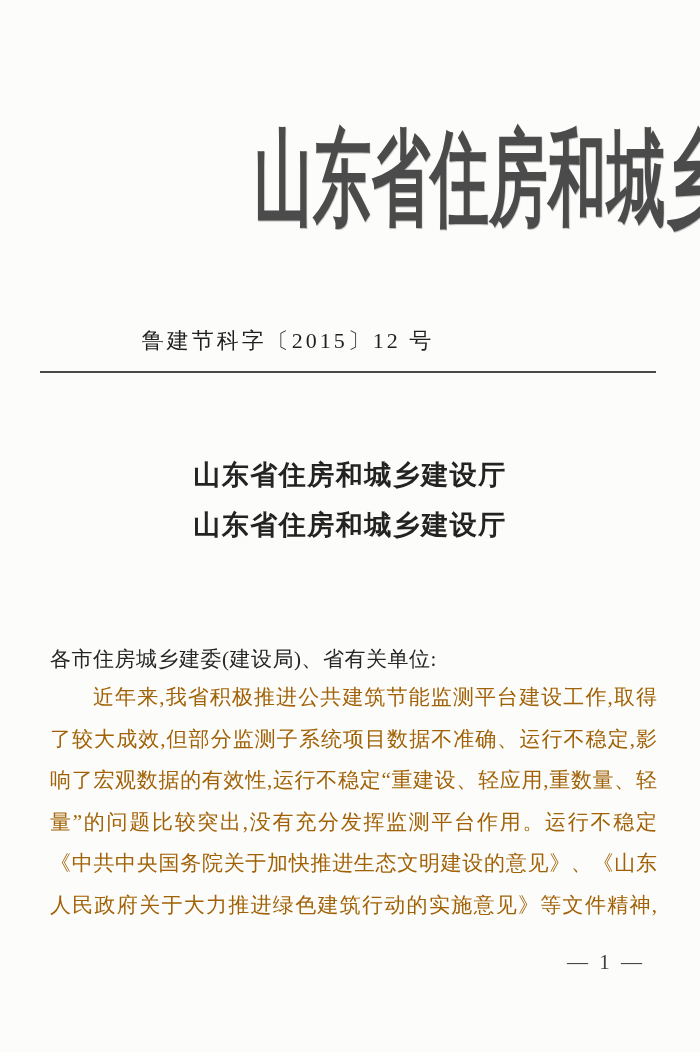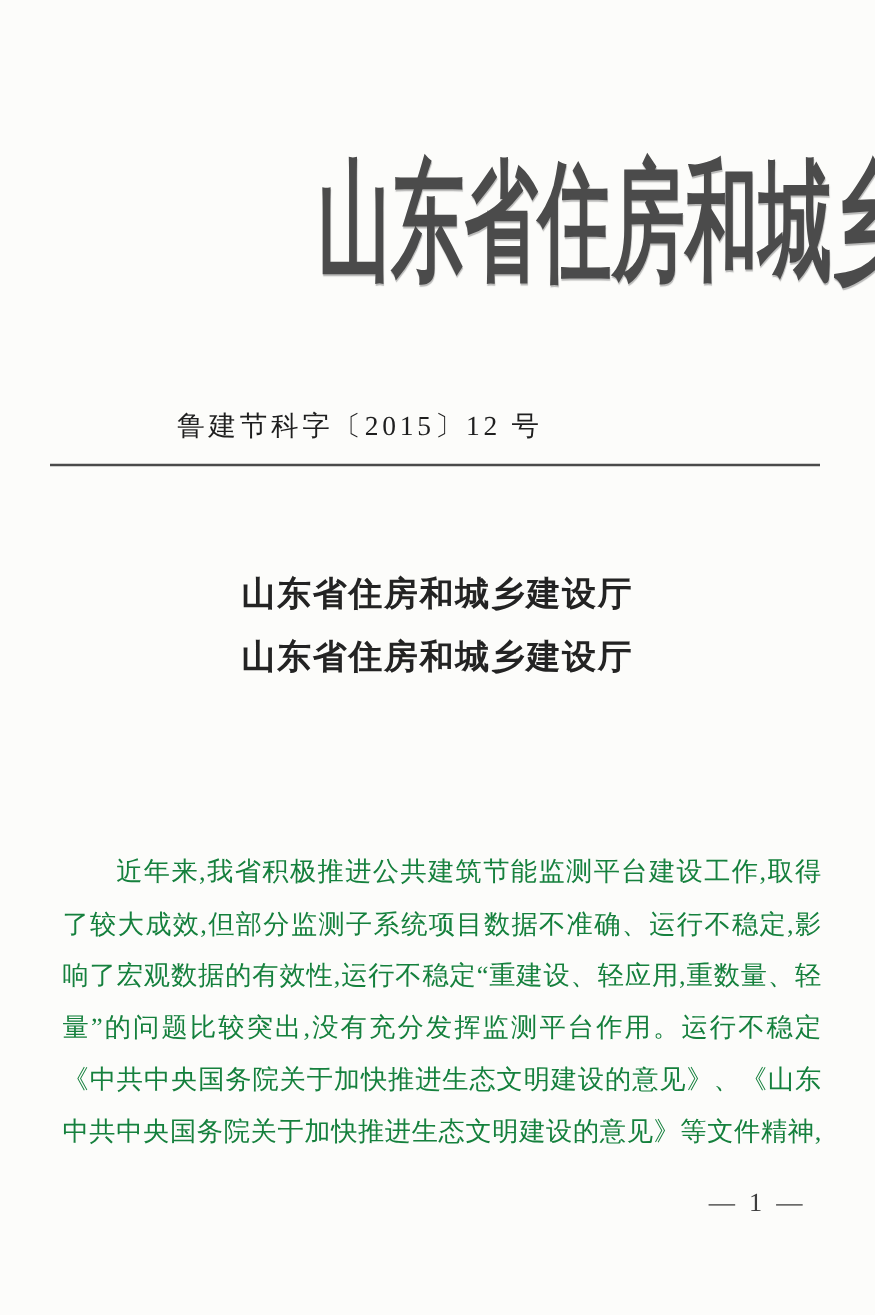--- a/index.html
+++ b/index.html
@@ -80,21 +80,21 @@
     letter-spacing: 0.5px;
     color: #262626;
   }
   
   .paragraph {
     position: absolute;
     top: 677px;
     left: 50px;
     width: 607px;
     font-size: 21px;
-    color: #15803d;
+    color: #a16207;
   }
   .body-line {
     height: 41.5px;
     line-height: 41.5px;
     text-align: justify;
     text-align-last: justify;
     overflow: hidden;
   }
   .body-line.first-indent {
     padding-left: 43px;
@@ -124,25 +124,26 @@
 
   <div class="doc-number">鲁建节科字〔2015〕12 号</div>
 
   <div class="header-rule"></div>
 
   <div class="doc-title">
     <div>山东省住房和城乡建设厅</div>
     <div>山东省住房和城乡建设厅</div>
   </div>
 
+  <div class="salutation">各市住房城乡建委(建设局)、省有关单位:</div>
 
   <div class="paragraph">
     <div class="body-line first-indent">近年来,我省积极推进公共建筑节能监测平台建设工作,取得</div>
     <div class="body-line">了较大成效,但部分监测子系统项目数据不准确、运行不稳定,影</div>
     <div class="body-line">响了宏观数据的有效性,运行不稳定“重建设、轻应用,重数量、轻质</div>
     <div class="body-line">量”的问题比较突出,没有充分发挥监测平台作用。运行不稳定</div>
     <div class="body-line">《中共中央国务院关于加快推进生态文明建设的意见》、《山东省</div>
-    <div class="body-line">中共中央国务院关于加快推进生态文明建设的意见》等文件精神,</div>
+    <div class="body-line">人民政府关于大力推进绿色建筑行动的实施意见》等文件精神,</div>
   </div>
 
   <div class="page-number">— 1 —</div>
 
 </div>
 
 </body></html>

